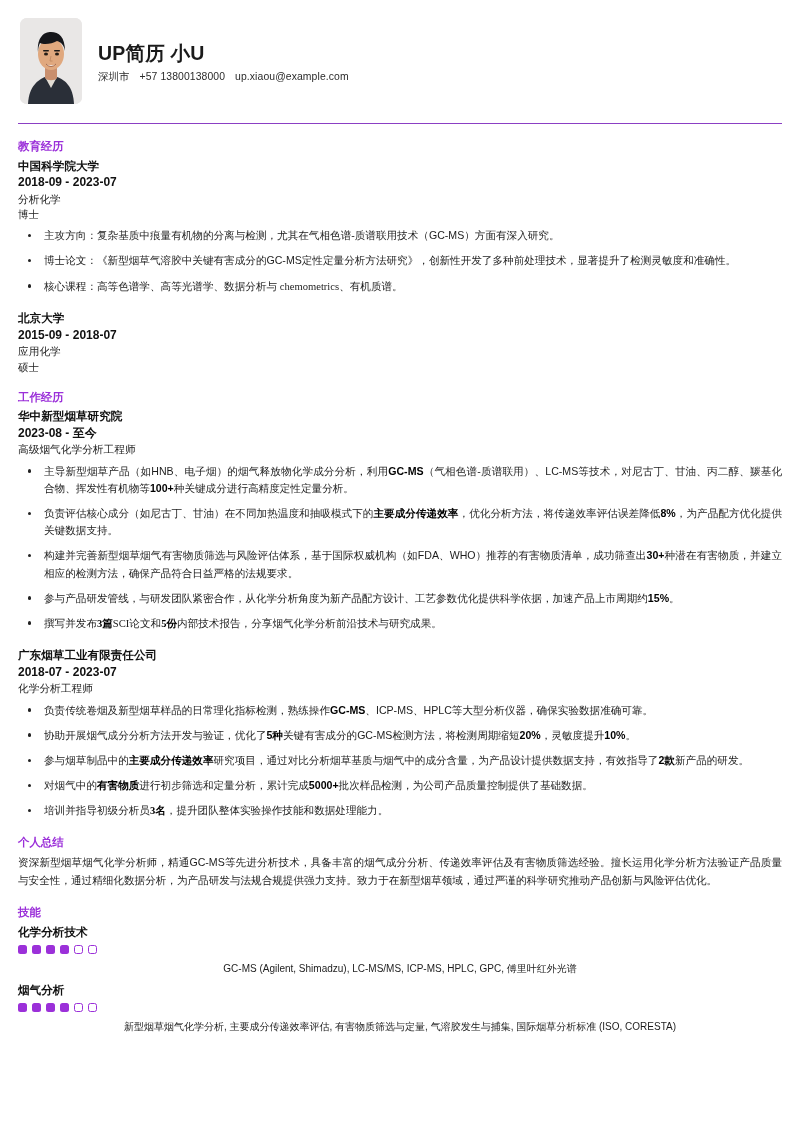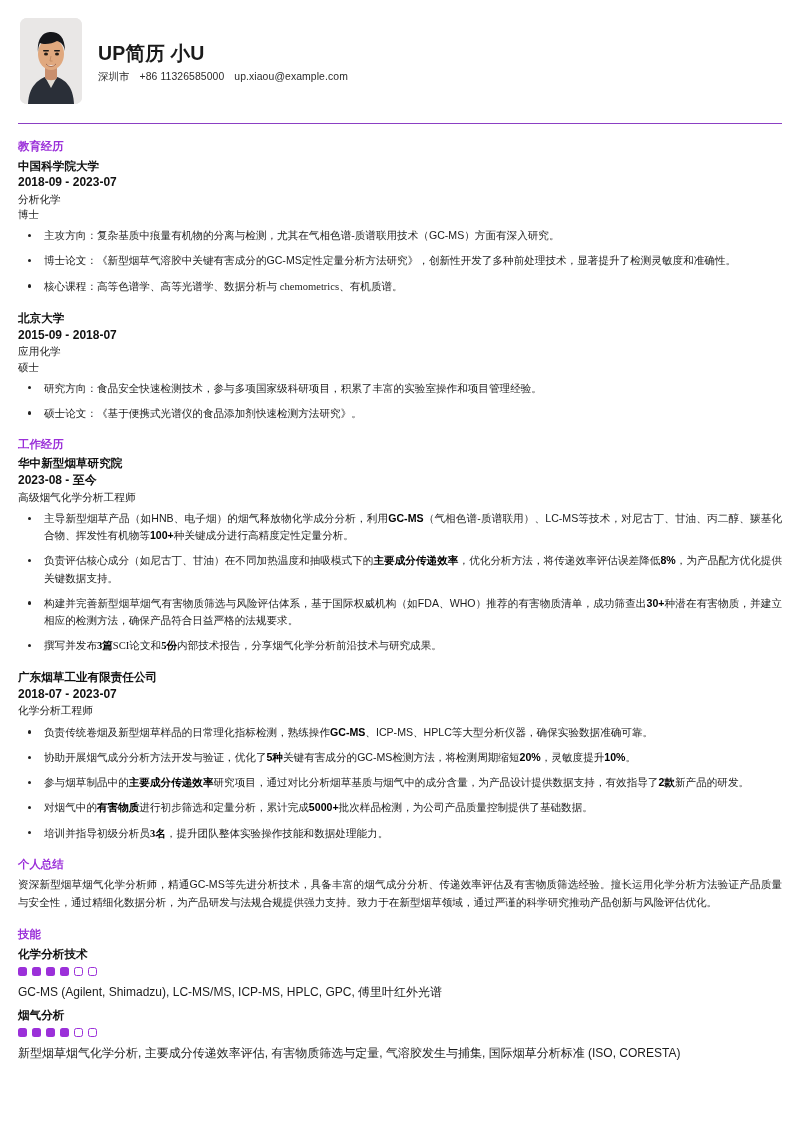--- a/index.html
+++ b/index.html
@@ -157,23 +157,24 @@
   .dots { display: flex; gap: 5px; margin-bottom: 7px; }
   .dot {
     width: 9px;
     height: 9px;
     border-radius: 2.5px;
     box-sizing: border-box;
   }
   .dot.filled { background: #9b30d9; }
   .dot.empty { background: #fff; border: 1.5px solid #9b30d9; }
   .skill-desc {
-    font-size: 12px;
+    font-size: 10px;
     color: #1c1c1c;
     line-height: 1.5;
+    text-align: center;
   }
 </style>
 </head>
 <body>
 
 <div class="page">
 
   <div class="header">
     <div class="photo">
       <svg viewBox="0 0 62 86" preserveAspectRatio="xMidYMid slice" aria-hidden="true">
@@ -197,21 +198,21 @@
 
         <path d="M31 38 L30 43 L32.5 43" fill="none" stroke="#c08a63" stroke-width="0.9"></path>
 
         <path d="M26 46 Q31 50.5 36 46 Q31 48.4 26 46 Z" fill="#ffffff"></path>
         <path d="M26 46 Q31 51 36 46" fill="none" stroke="#9c6145" stroke-width="0.9"></path>
       </svg>
     </div>
     <div class="identity">
       <div class="name">UP简历 小U</div>
       <div class="contact">
-        <span>深圳市</span><span>+86 11326585000</span><span>up.xiaou@example.com</span>
+        <span>深圳市</span><span>+57 13800138000</span><span>up.xiaou@example.com</span>
       </div>
     </div>
   </div>
 
   <div class="rule"></div>
 
   <div class="section">
     <div class="section-title">教育经历</div>
     <div>
         <div class="entry">
@@ -232,44 +233,41 @@
         <div class="entry-spacer"></div>
         <div class="entry">
           <div class="entry-row">
             <div class="org">北京大学</div>
             <div class="daterange">2015-09 - 2018-07</div>
           </div>
           <div class="entry-row">
             <div class="role">应用化学</div>
             <div class="meta-right">硕士</div>
           </div>
-          <ul class="bullets">
-            <li>研究方向：食品安全快速检测技术，参与多项国家级科研项目，积累了丰富的实验室操作和项目管理经验。</li>
-            <li>硕士论文：《基于便携式光谱仪的食品添加剂快速检测方法研究》。</li>
-          </ul>
         </div>
       </div>
   </div>
 
   <div class="section">
     <div class="section-title">工作经历</div>
     <div>
         <div class="entry">
           <div class="entry-row">
             <div class="org">华中新型烟草研究院</div>
             <div class="daterange">2023-08 - 至今</div>
           </div>
           <div class="entry-row">
             <div class="role">高级烟气化学分析工程师</div>
             <div class="meta-right"></div>
           </div>
           <ul class="bullets">
             <li>主导新型烟草产品（如HNB、电子烟）的烟气释放物化学成分分析，利用<b>GC-MS</b>（气相色谱-质谱联用）、LC-MS等技术，对尼古丁、甘油、丙二醇、羰基化合物、挥发性有机物等<b>100+</b>种关键成分进行高精度定性定量分析。</li>
             <li>负责评估核心成分（如尼古丁、甘油）在不同加热温度和抽吸模式下的<b>主要成分传递效率</b>，优化分析方法，将传递效率评估误差降低<b>8%</b>，为产品配方优化提供关键数据支持。</li>
             <li>构建并完善新型烟草烟气有害物质筛选与风险评估体系，基于国际权威机构（如FDA、WHO）推荐的有害物质清单，成功筛查出<b>30+</b>种潜在有害物质，并建立相应的检测方法，确保产品符合日益严格的法规要求。</li>
+            <li>参与产品研发管线，与研发团队紧密合作，从化学分析角度为新产品配方设计、工艺参数优化提供科学依据，加速产品上市周期约<b>15%</b>。</li>
             <li>撰写并发布<b>3篇</b>SCI论文和<b>5份</b>内部技术报告，分享烟气化学分析前沿技术与研究成果。</li>
           </ul>
         </div>
         <div class="entry-spacer"></div>
         <div class="entry">
           <div class="entry-row">
             <div class="org">广东烟草工业有限责任公司</div>
             <div class="daterange">2018-07 - 2023-07</div>
           </div>
           <div class="entry-row">

